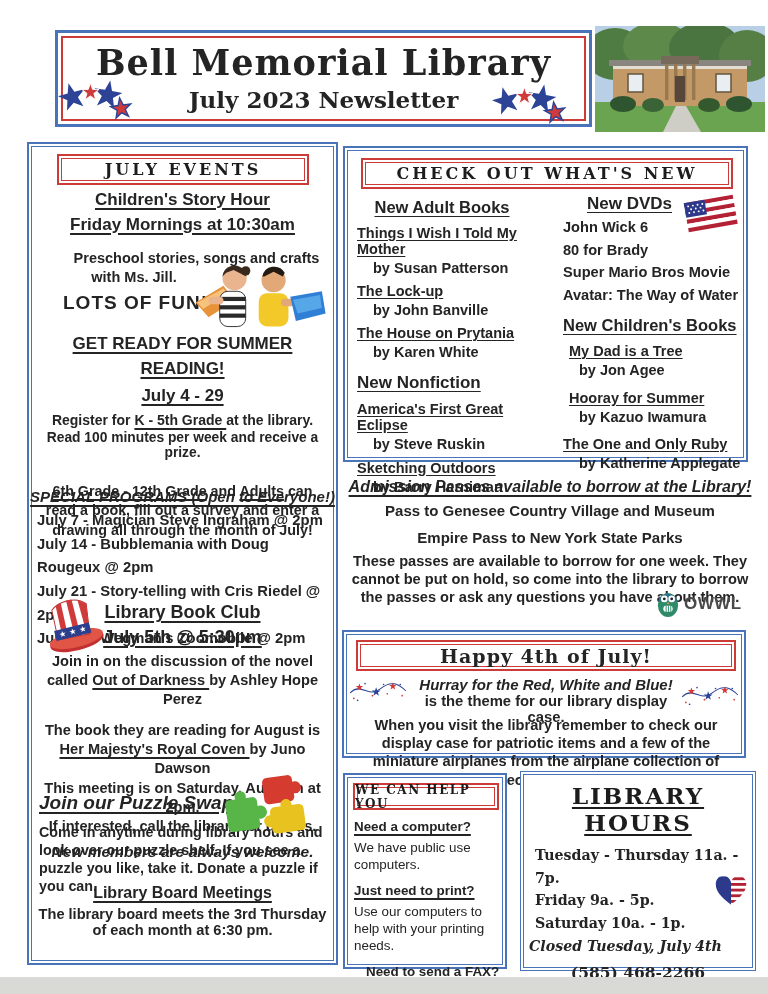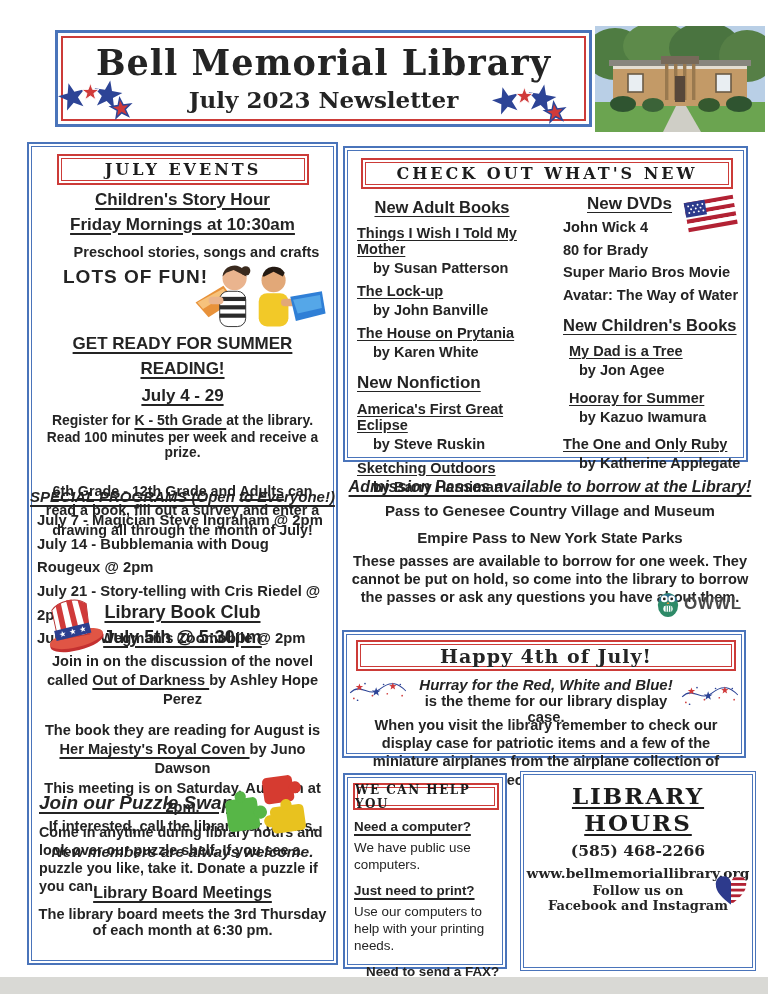--- a/index.html
+++ b/index.html
@@ -89,21 +89,22 @@
     <polygon points="81,80 91,80 106,106 68,106" fill="#cfcec6"></polygon>
   </svg>
 
   <div class="abs bluebox" style="left:27px;top:142px;width:311px;height:823px;">
 
     <div class="abs redbar stencil" style="left:28px;top:10px;width:252px;height:31px;font-size:16px;">JULY  EVENTS</div>
 
     <div class="abs" style="left:0;top:44px;width:100%;">
       <div class="h-title"><span class="u">Children's Story Hour</span></div>
       <div class="h-title"><span class="u">Friday Mornings at 10:30am</span></div>
-      <div class="ctr body15 b" style="margin-top:6px;padding-left:28px;">Preschool stories, songs and crafts</div>
+      <div class="ctr body15 b" style="margin-top:12px;padding-left:28px;">Preschool stories, songs and crafts</div>
+      <div class="ctr body15 b" style="width:210px;">with Ms. Jill.</div>
       <div class="b" style="font-size:19px;margin:4px 0 0 34px;letter-spacing:1px;">LOTS OF FUN!</div>
     </div>
 
     <svg class="abs" style="right:6px;top:112px;" width="150" height="78" viewBox="0 0 160 84">
 
       <polygon points="16,50 46,32 58,48 30,66" fill="#e8923a"></polygon>
       <polygon points="18,50 46,35 50,41 24,57" fill="#f6c27c"></polygon>
       <rect x="42" y="38" width="28" height="38" rx="9" fill="#fff" stroke="#2a2a2a" stroke-width="1"></rect>
       <rect x="42" y="44" width="28" height="4.5" fill="#2a2a2a"></rect>
       <rect x="42" y="53" width="28" height="4.5" fill="#2a2a2a"></rect>
@@ -210,21 +211,21 @@
         <span class="bk-t" style="margin-left:0;">America's First Great Eclipse</span>
         <div class="bk-a b">by Steve Ruskin</div>
         <span class="bk-t">Sketching Outdoors</span>
         <div class="bk-a b">by Barry Herniman</div>
       </div>
     </div>
 
     <div class="abs" style="left:218px;top:46px;width:180px;">
       <div class="colhead" style="font-size:17px;margin-left:24px;">New DVDs</div>
       <div class="b" style="font-size:14.6px;line-height:1.55;margin-top:2px;">
-        <div>John Wick 4</div>
+        <div>John Wick 6</div>
         <div>80 for Brady</div>
         <div>Super Mario Bros Movie</div>
         <div>Avatar: The Way of Water</div>
       </div>
       <div class="colhead" style="font-size:16.5px;margin-top:10px;">New Children's Books</div>
       <div class="booklist">
         <span class="bk-t" style="margin-left:6px;">My Dad is a Tree</span>
         <div class="bk-a b">by Jon Agee</div>
         <span class="bk-t" style="margin-left:6px;margin-top:10px;">Hooray for Summer</span>
         <div class="bk-a b">by Kazuo Iwamura</div>
@@ -340,20 +341,26 @@
       <div style="margin-top:4px;">We have public use computers.</div>
       <div class="b u" style="margin-top:10px;display:inline-block;">Just need to print?</div>
       <div style="margin-top:4px;">Use our computers to help with your printing needs.</div>
       <div class="b u" style="margin-top:10px;display:inline-block;padding-left:12px;">Need to send a FAX?</div>
       <div>We send and receive  FAXs.</div>
     </div>
   </div>
 
   <div class="abs" style="left:520px;top:771px;width:236px;height:200px;border:1.5px solid var(--blue);box-shadow:inset 0 0 0 2px #fff,inset 0 0 0 3px var(--blue);background:#fff;">
     <div class="ctr serif stencil" style="margin-top:10px;font-size:23px;letter-spacing:2px;"><span class="u">LIBRARY HOURS</span></div>
+    <div class="serif b" style="font-size:14.2px;margin:8px 0 0 14px;line-height:1.6;">
+      <div>Tuesday - Thursday  11a. - 7p.</div>
+      <div>Friday  9a. - 5p.</div>
+      <div>Saturday  10a. - 1p.</div>
+      <div class="i" style="margin-left:-6px;">Closed Tuesday,  July 4th</div>
+    </div>
     <div class="ctr serif b" style="font-size:15.5px;margin-top:5px;">(585) 468-2266</div>
     <div class="ctr serif b" style="font-size:13.8px;margin-top:5px;">www.bellmemoriallibrary.org</div>
     <div class="ctr serif b" style="font-size:13px;margin-top:2px;">Follow us on</div>
     <div class="ctr serif b" style="font-size:13px;">Facebook and Instagram</div>
     <svg class="abs" style="right:7px;top:104px;" width="34" height="31" viewBox="0 0 36 32">
       <defs>
         <clipPath id="heartclip">
             <path d="M18,30 C8,22 2,16 2,9 A8,8 0 0 1 18,6 A8,8 0 0 1 34,9 C34,16 28,22 18,30 Z"></path>
           </clipPath>
       </defs>

